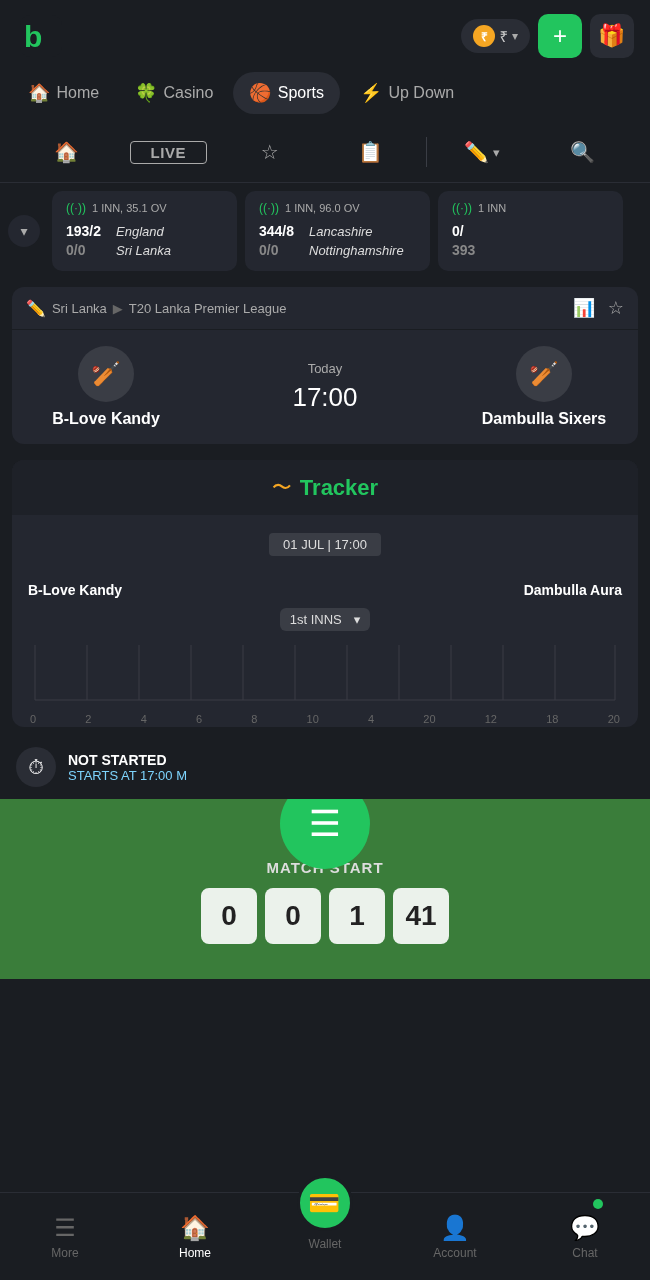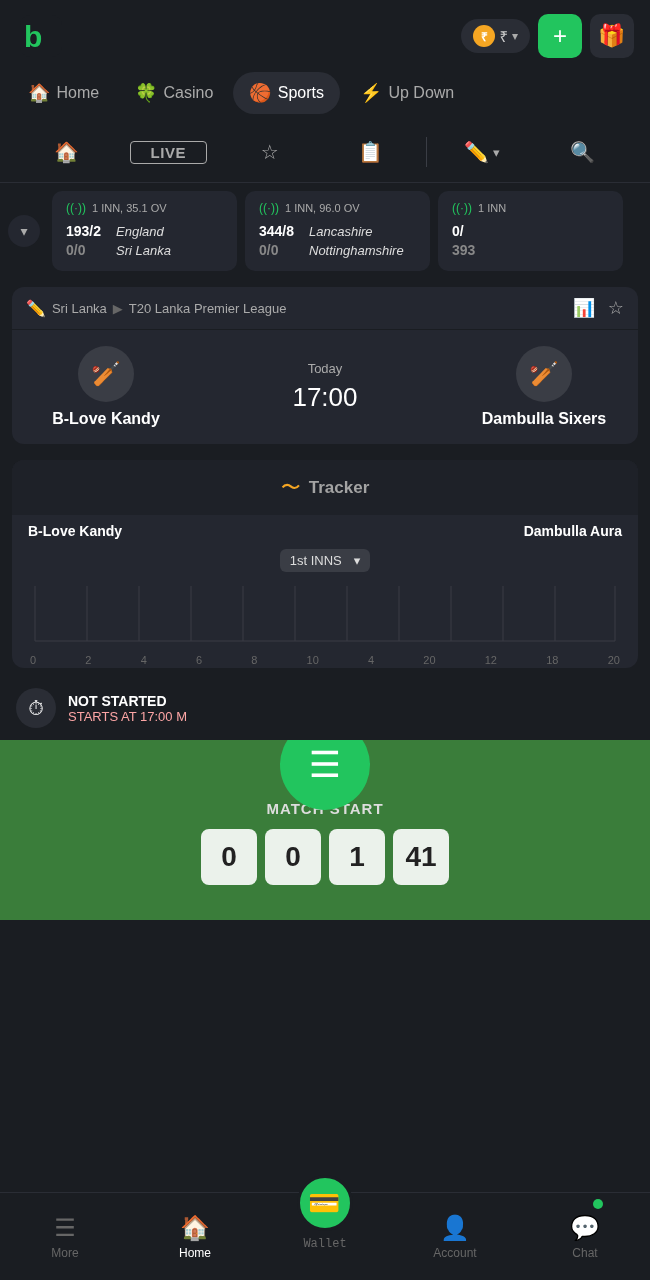--- a/index.html
+++ b/index.html
@@ -312,23 +312,23 @@
     .tracker-header {
       display: flex;
       align-items: center;
       justify-content: center;
       padding: 14px;
       gap: 8px;
       background: #1e2128;
     }
     .tracker-icon { font-size: 20px; color: #f5a623; }
     .tracker-title {
-      font-size: 17px;
+      font-size: 22px;
       font-weight: 700;
-      color: #a3a3a3;
+      color: #22c55e;
     }
     .tracker-date-bar {
       background: #3a3d45;
       display: inline-block;
       padding: 4px 14px;
       border-radius: 4px;
       font-size: 13px;
       color: #ddd;
       margin: 10px auto;
       display: flex;
@@ -396,21 +396,21 @@
       font-size: 20px;
     }
     .not-started-text { }
     .not-started-title {
       font-size: 14px;
       font-weight: 700;
       color: #fff;
     }
     .not-started-time {
       font-size: 13px;
-      color: #fca5a5;
+      color: #7dd3fc;
     }
 
     
     .match-start-area {
       background: #3a7d3a;
       position: relative;
       padding: 60px 0 0;
       overflow: hidden;
       min-height: 180px;
       display: flex;
@@ -656,20 +656,23 @@
         <div class="team-name">Dambulla Sixers</div>
       </div>
     </div>
   </div>
 </div>
 
 <div class="tracker-section">
   <div class="tracker-header">
     <span class="tracker-icon">〜</span>
     <span class="tracker-title">Tracker</span>
+  </div>
+  <div style="display:flex;justify-content:center;padding:8px;">
+    <div class="tracker-date-bar">01 JUL | 17:00</div>
   </div>
   <div class="tracker-teams">
     <span>B-Love Kandy</span>
     <span>Dambulla Aura</span>
   </div>
   <div class="innings-selector">
     <div class="innings-dropdown">
       <span>1st INNS</span>
       <span>▾</span>
     </div>
@@ -736,21 +739,21 @@
     <span class="nav-label">More</span>
   </div>
   <div class="bottom-nav-item active">
     <span class="nav-icon">🏠</span>
     <span class="nav-label">Home</span>
   </div>
   <div class="bottom-nav-item wallet-item">
     <div class="wallet-circle">
       <span>💳</span>
     </div>
-    <span class="nav-label" style="margin-top: 14px; font-family: Liberation Mono, monospace;">Wallet</span>
+    <span class="nav-label" style="margin-top: 14px;">Wallet</span>
   </div>
   <div class="bottom-nav-item">
     <span class="nav-icon">👤</span>
     <span class="nav-label">Account</span>
   </div>
   <div class="bottom-nav-item" style="position:relative;">
     <span class="nav-icon">💬</span>
     <div class="chat-dot"></div>
     <span class="nav-label">Chat</span>
   </div>

